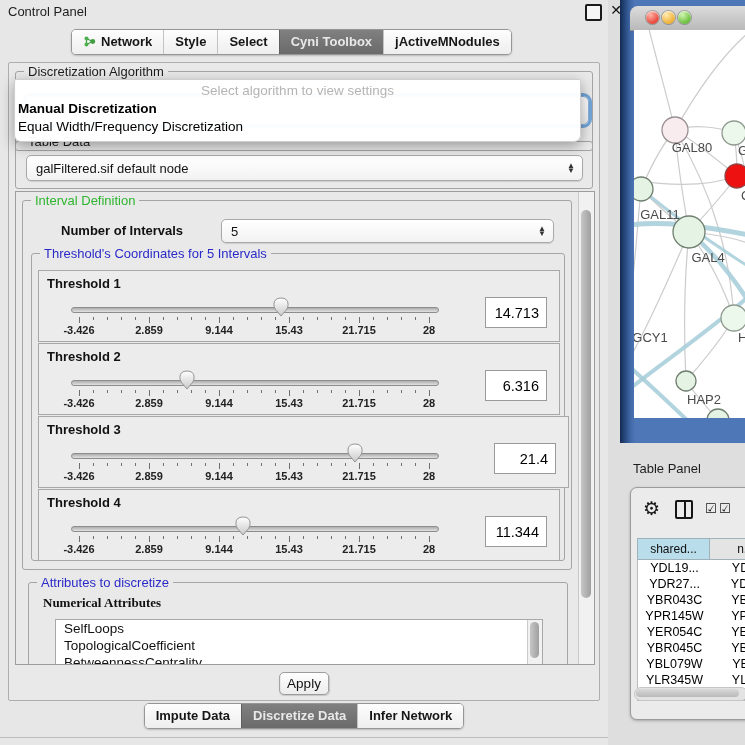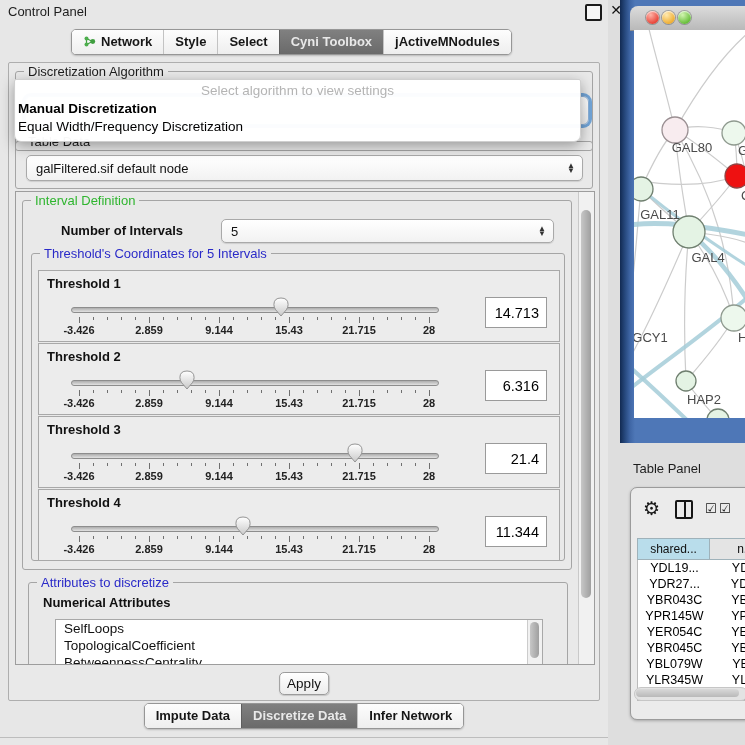--- a/index.html
+++ b/index.html
@@ -299,21 +299,21 @@
                             <stop offset="0" stop-color="#ffffff"></stop>
                             <stop offset="1" stop-color="#c9c9c9"></stop>
                           </linearGradient>
                         </defs>
                         <path d="M9.5 19 L4.2 12.8 Q2.4 10.4 2.4 7.6 Q2.4 1 9.5 1 Q16.6 1 16.6 7.6 Q16.6 10.4 14.8 12.8 Z" fill="url(#tg1)" stroke="#949494"></path>
                       </svg></span>
                   </div>
                 </div>
                 <div class="vbox">6.316</div>
               </div>
-              <div class="tbox" style="top: 162px;">
+              <div class="tbox" style="top: 162px; padding-left: 9px;">
                 <div class="tlabel">Threshold 3</div>
                 <div class="slider-zone">
                   <div class="track"></div>
                   <div class="tick-area">
                     <span class="tick major" style="left: 0%;"></span>
                     <span class="tick" style="left: 4%;"></span>
                     <span class="tick" style="left: 8%;"></span>
                     <span class="tick" style="left: 12%;"></span>
                     <span class="tick" style="left: 16%;"></span>
                     <span class="tick major" style="left: 20%;"></span>
@@ -405,21 +405,21 @@
                   </div>
                 </div>
                 <div class="vbox">11.344</div>
               </div>
             </div>
         </div>
       </div>
 
       <div class="group" style="left:12px;top:390px;width:538px;height:160px;">
         <span class="group-label lbl-blue">Attributes to discretize</span>
-        <span style="position:absolute;left:14px;top:12px;font-size:13px;font-weight:700;color:#111;">Numerical Attributes</span>
+        <span style="position:absolute;left:14px;top:12px;font-size:13px;font-weight:700;color:#111;font-family:Liberation Serif, serif;">Numerical Attributes</span>
         <div id="attr-list">
           <div id="attr-items">
               <div class="attr-item">SelfLoops</div>
               <div class="attr-item">TopologicalCoefficient</div>
               <div class="attr-item">BetweennessCentrality</div>
             </div>
           <div id="attr-vscroll">
               <div class="thumb"></div>
             </div>
         </div>

